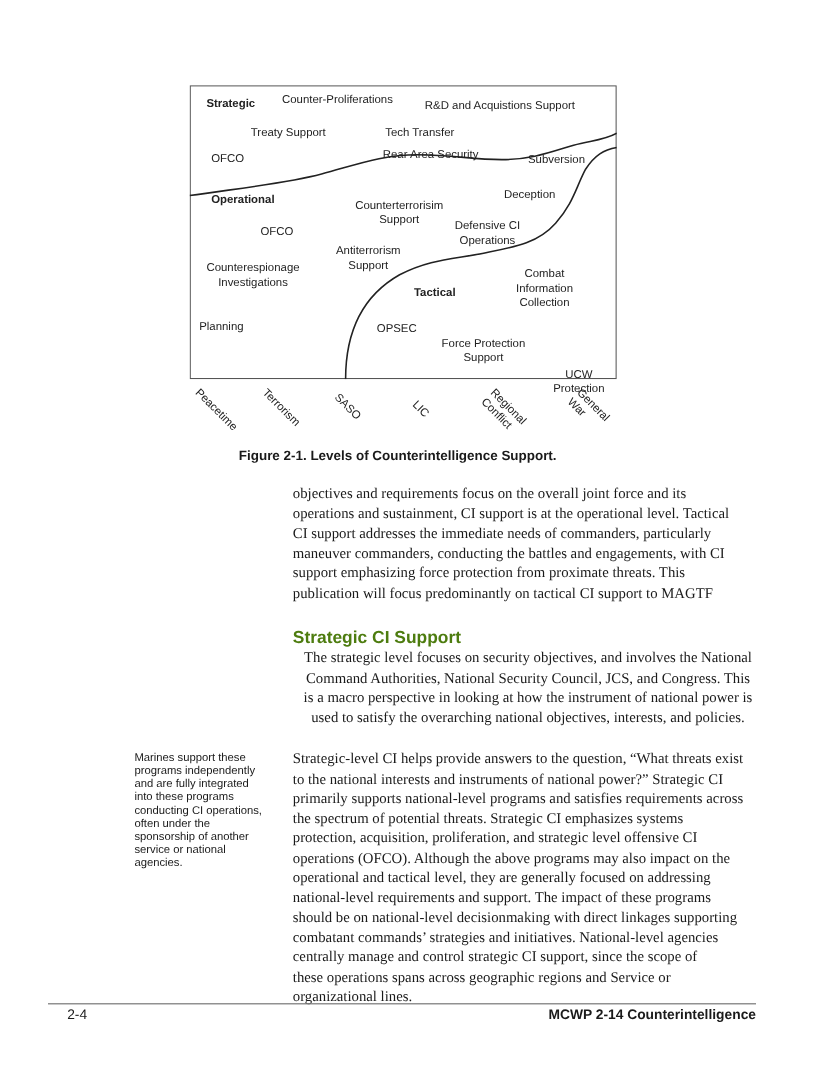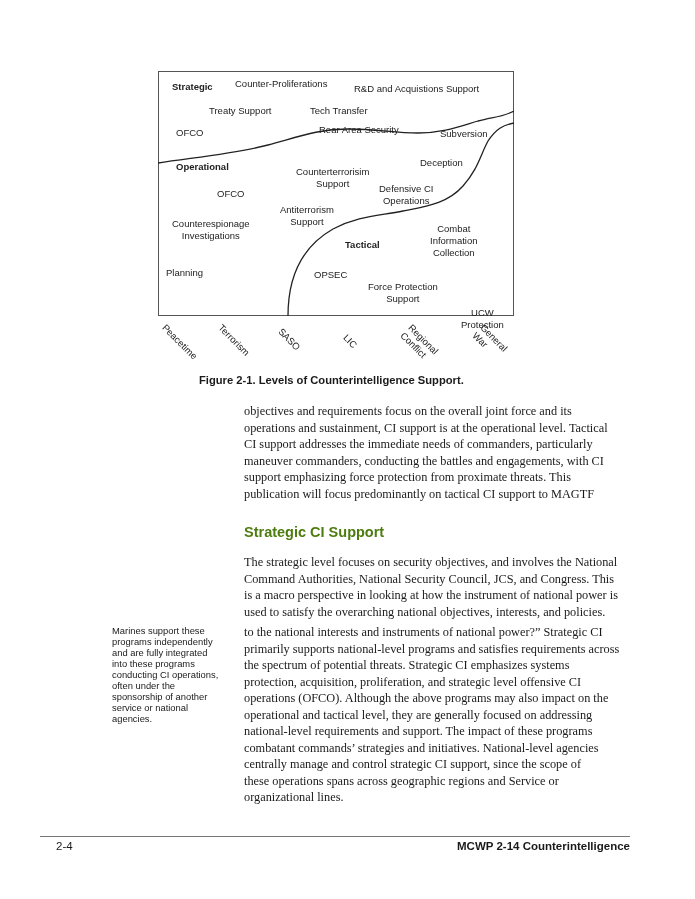--- a/index.html
+++ b/index.html
@@ -34,21 +34,21 @@
 
     <path d="M0,92 C40,86 80,82 110,74 C140,66 160,58 190,58 C220,58 235,62 260,62 C285,62 300,56 320,50 C335,46 345,46 356,40" fill="none" stroke="#222" stroke-width="1.3"></path>
 
     <path d="M130,245 C130,205 145,175 175,158 C200,145 220,145 245,140 C270,135 290,132 305,115 C320,98 322,85 330,70 C338,58 345,54 356,52" fill="none" stroke="#222" stroke-width="1.3"></path>
   </svg>
 
   <div class="dlabel b" style="left:14px; top:10px;">Strategic</div>
   <div class="dlabel" style="left:77px; top:7px;">Counter-Proliferations</div>
   <div class="dlabel" style="left:196px; top:12px;">R&amp;D and Acquistions Support</div>
   <div class="dlabel" style="left:51px; top:34px;">Treaty Support</div>
-  <div class="dlabel" style="left:152px; top:34px;">Tech Transfer</div>
+  <div class="dlabel" style="left:163px; top:34px;">Tech Transfer</div>
 
   <div class="dlabel" style="left:18px; top:56px;">OFCO</div>
   <div class="dlabel" style="left:282px; top:57px;">Subversion</div>
   <div class="dlabel" style="left:161px; top:53px;">Rear Area Security</div>
   <div class="dlabel b" style="left:18px; top:90px;">Operational</div>
   <div class="dlabel" style="left:262px; top:86px;">Deception</div>
   <div class="dlabel" style="left:138px; top:95px;">
     <span class="line">Counterterrorisim</span>
     <span class="line">Support</span>
   </div>
@@ -111,35 +111,37 @@
     <span class="line">objectives and requirements focus on the overall joint force and its</span>
     <span class="line">operations and sustainment, CI support is at the operational level. Tactical</span>
     <span class="line">CI support addresses the immediate needs of commanders, particularly</span>
     <span class="line">maneuver commanders, conducting the battles and engagements, with CI</span>
     <span class="line">support emphasizing force protection from proximate threats. This</span>
     <span class="line">publication will focus predominantly on tactical CI support to MAGTF</span>
   </div>
 
 <div id="heading">Strategic CI Support</div>
 
-<div class="para" style="top:554px;" id="para1">
+<div class="para" style="top:540px;text-align:center;" id="para1">
     <span class="line">The strategic level focuses on security objectives, and involves the National</span>
     <span class="line">Command Authorities, National Security Council, JCS, and Congress. This</span>
     <span class="line">is a macro perspective in looking at how the instrument of national power is</span>
     <span class="line">used to satisfy the overarching national objectives, interests, and policies.</span>
   </div>
 
 <div class="para" style="top:624px;" id="para2">
+    <span class="line">Strategic-level CI helps provide answers to the question, “What threats exist</span>
     <span class="line">to the national interests and instruments of national power?” Strategic CI</span>
     <span class="line">primarily supports national-level programs and satisfies requirements across</span>
     <span class="line">the spectrum of potential threats. Strategic CI emphasizes systems</span>
     <span class="line">protection, acquisition, proliferation, and strategic level offensive CI</span>
     <span class="line">operations (OFCO). Although the above programs may also impact on the</span>
     <span class="line">operational and tactical level, they are generally focused on addressing</span>
     <span class="line">national-level requirements and support. The impact of these programs</span>
+    <span class="line">should be on national-level decisionmaking with direct linkages supporting</span>
     <span class="line">combatant commands’ strategies and initiatives. National-level agencies</span>
     <span class="line">centrally manage and control strategic CI support, since the scope of</span>
     <span class="line">these operations spans across geographic regions and Service or</span>
     <span class="line">organizational lines.</span>
   </div>
 
 <div id="sidenote">
     <span class="line">Marines support these</span>
     <span class="line">programs independently</span>
     <span class="line">and are fully integrated</span>

